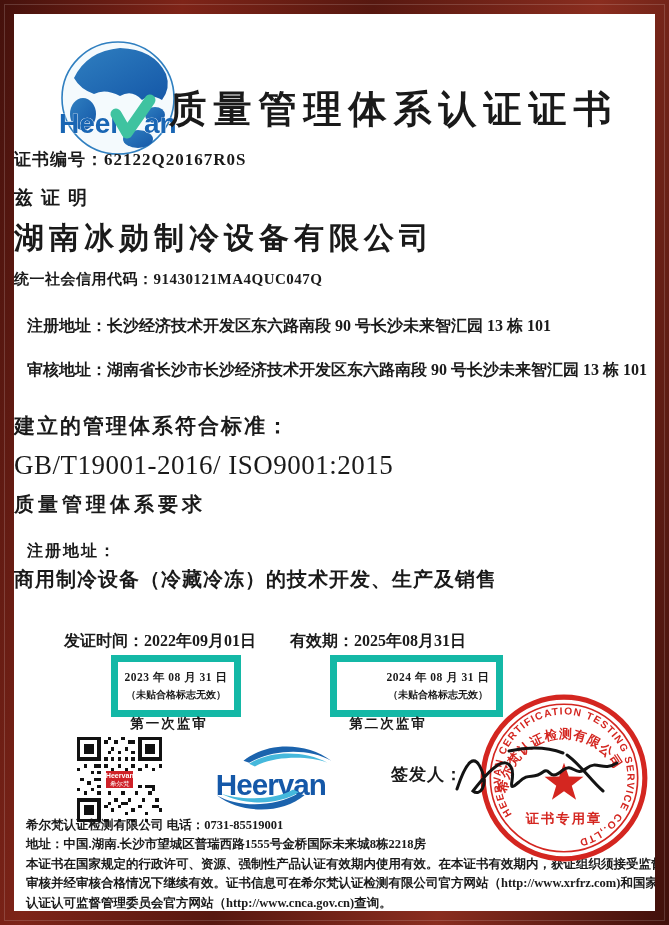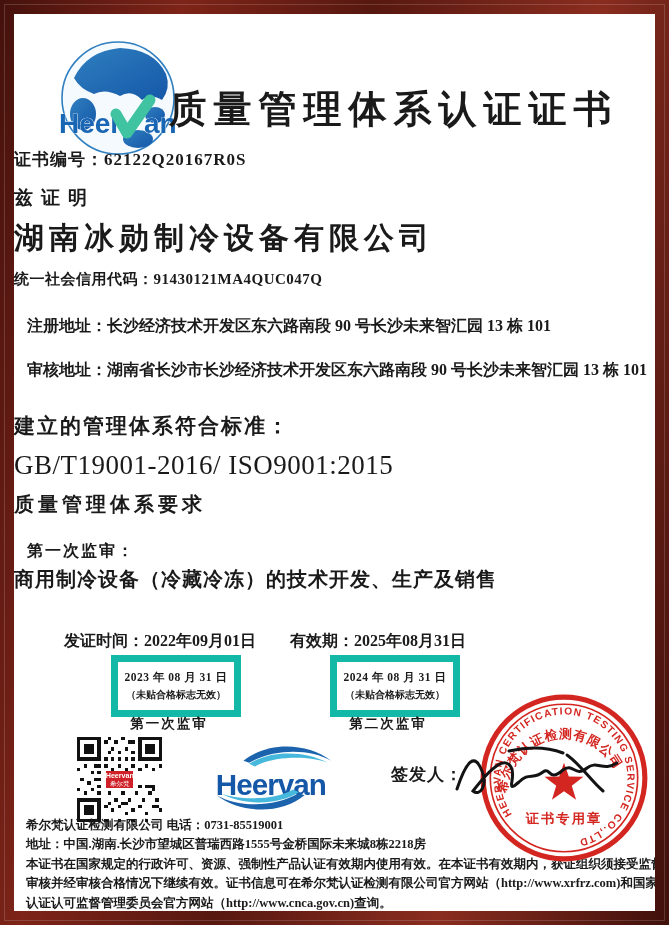--- a/index.html
+++ b/index.html
@@ -21,21 +21,21 @@
   .stdcode{top:436px;font-size:27px;letter-spacing:.5px;}
   .stdname{top:477px;font-size:20px;font-weight:bold;letter-spacing:4px;}
   .scopelabel{top:527px;left:13px;font-size:16px;font-weight:bold;letter-spacing:2px;}
   .scopetext{top:552px;font-size:20px;font-weight:bold;letter-spacing:1px;}
   .daterow{top:617px;left:0;right:0;font-size:16px;font-weight:bold;}
   .issue{position:absolute;left:50px;} .valid{position:absolute;left:276px;}
   .survbox{top:641px;width:116px;height:48px;border:7px solid #14b8a6;text-align:center;
     display:flex;flex-direction:column;justify-content:center;gap:3px;}
   .survbox .d{font-size:11.5px;font-weight:bold;letter-spacing:.5px;}
   .survbox .n{font-size:10px;font-weight:bold;}
-  .box1{left:97px;} .box2{left:316px;}
+  .box1{left:97px;} .box2{left:316px;padding-left:43px;}
   .caption{top:701px;font-size:13.5px;font-weight:bold;letter-spacing:2px;width:116px;text-align:center;}
   .cap1{left:97px;} .cap2{left:316px;}
   .qr{left:63px;top:723px;width:85px;height:85px;}
   .blogo{left:197px;top:725px;width:126px;height:78px;}
   .issuer{left:377px;top:749px;font-size:17px;font-weight:bold;letter-spacing:1px;z-index:4;font-family:Liberation Mono, monospace;}
   .sig{left:437px;top:723px;width:178px;height:78px;z-index:3;}
   .seal{left:463px;top:677px;width:174px;height:174px;z-index:2;}
   .footer{left:12px;top:802px;right:8px;font-size:12.5px;font-weight:bold;line-height:19.4px;z-index:1;}
   .footer div{white-space:nowrap;}
   .tlogo{left:40px;top:22px;width:132px;height:132px;}
@@ -69,21 +69,21 @@
     <div class="abs ctr company">湖南冰勋制冷设备有限公司</div>
     <div class="abs ctr code">统一社会信用代码：91430121MA4QUC047Q</div>
 
     <div class="abs addr addr1">注册地址：长沙经济技术开发区东六路南段 90 号长沙未来智汇园 13 栋 101</div>
     <div class="abs addr addr2">审核地址：湖南省长沙市长沙经济技术开发区东六路南段 90 号长沙未来智汇园 13 栋 101</div>
 
     <div class="abs ctr stdhead">建立的管理体系符合标准：</div>
     <div class="abs ctr stdcode">GB/T19001-2016/ ISO9001:2015</div>
     <div class="abs ctr stdname">质量管理体系要求</div>
 
-    <div class="abs scopelabel">第一次监审：</div>
+    <div class="abs scopelabel">注册地址：</div>
     <div class="abs ctr scopetext">商用制冷设备（冷藏冷冻）的技术开发、生产及销售</div>
 
     <div class="abs daterow">
       <span class="issue">发证时间：2022年09月01日</span>
       <span class="valid">有效期：2025年08月31日</span>
     </div>
 
     <div class="abs survbox box1">
       <div class="d">2023 年 08 月 31 日</div>
       <div class="n">（未贴合格标志无效）</div>

